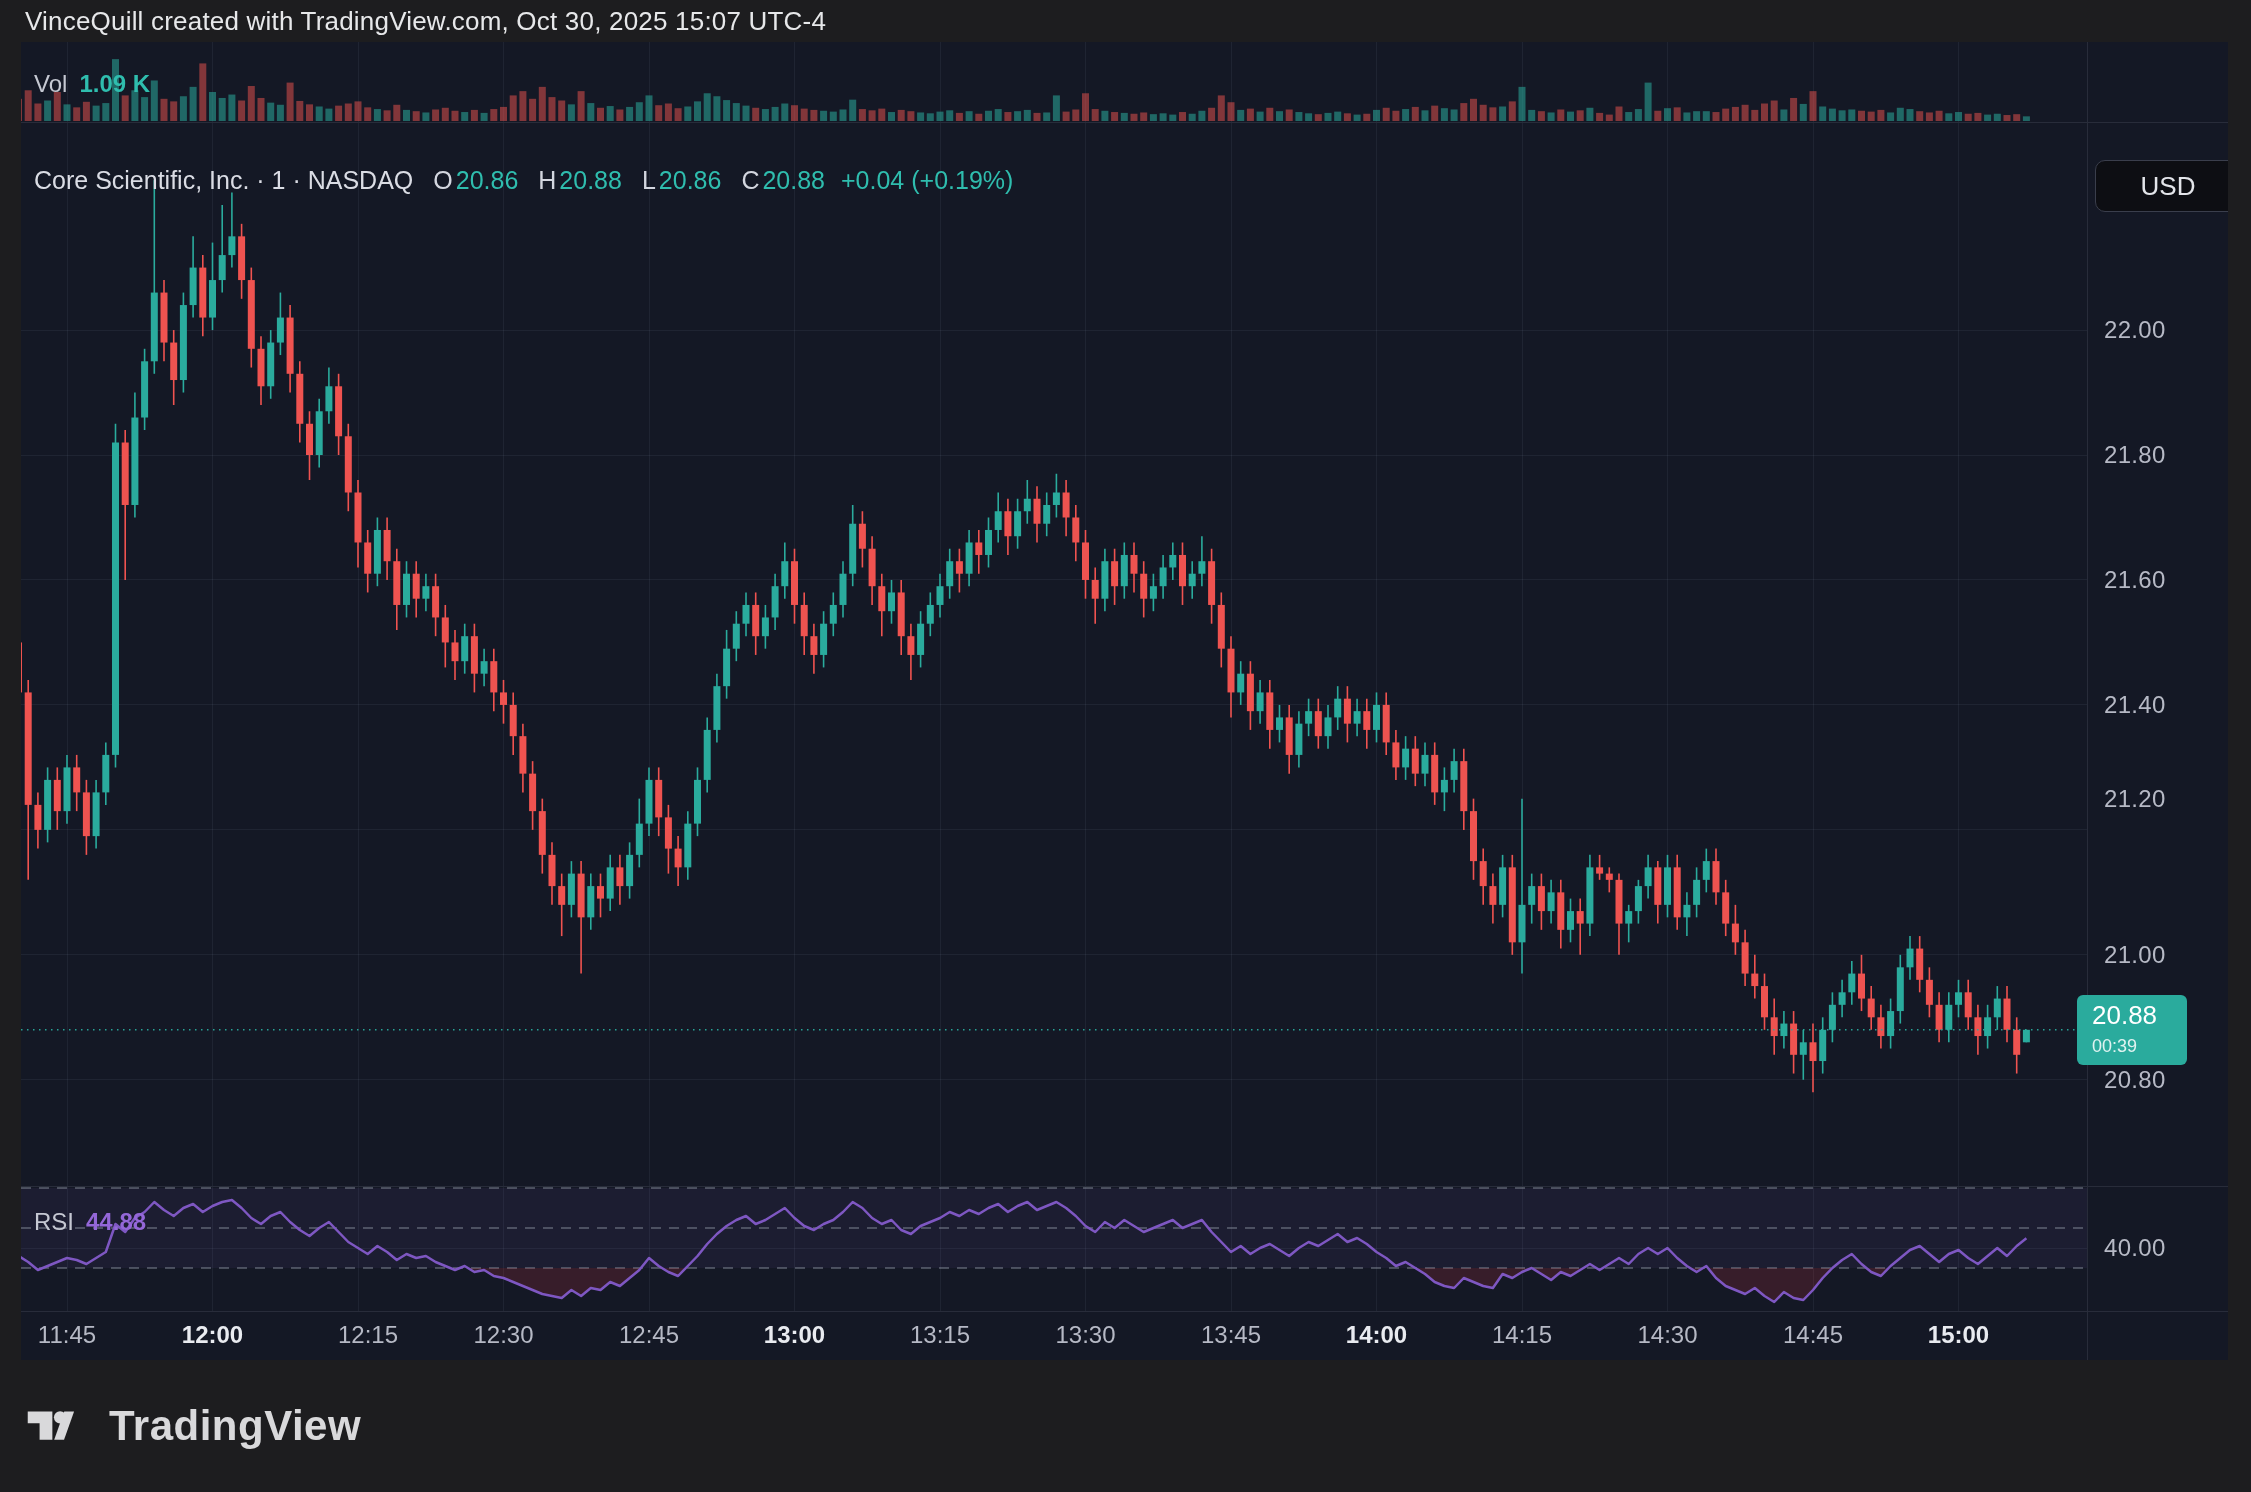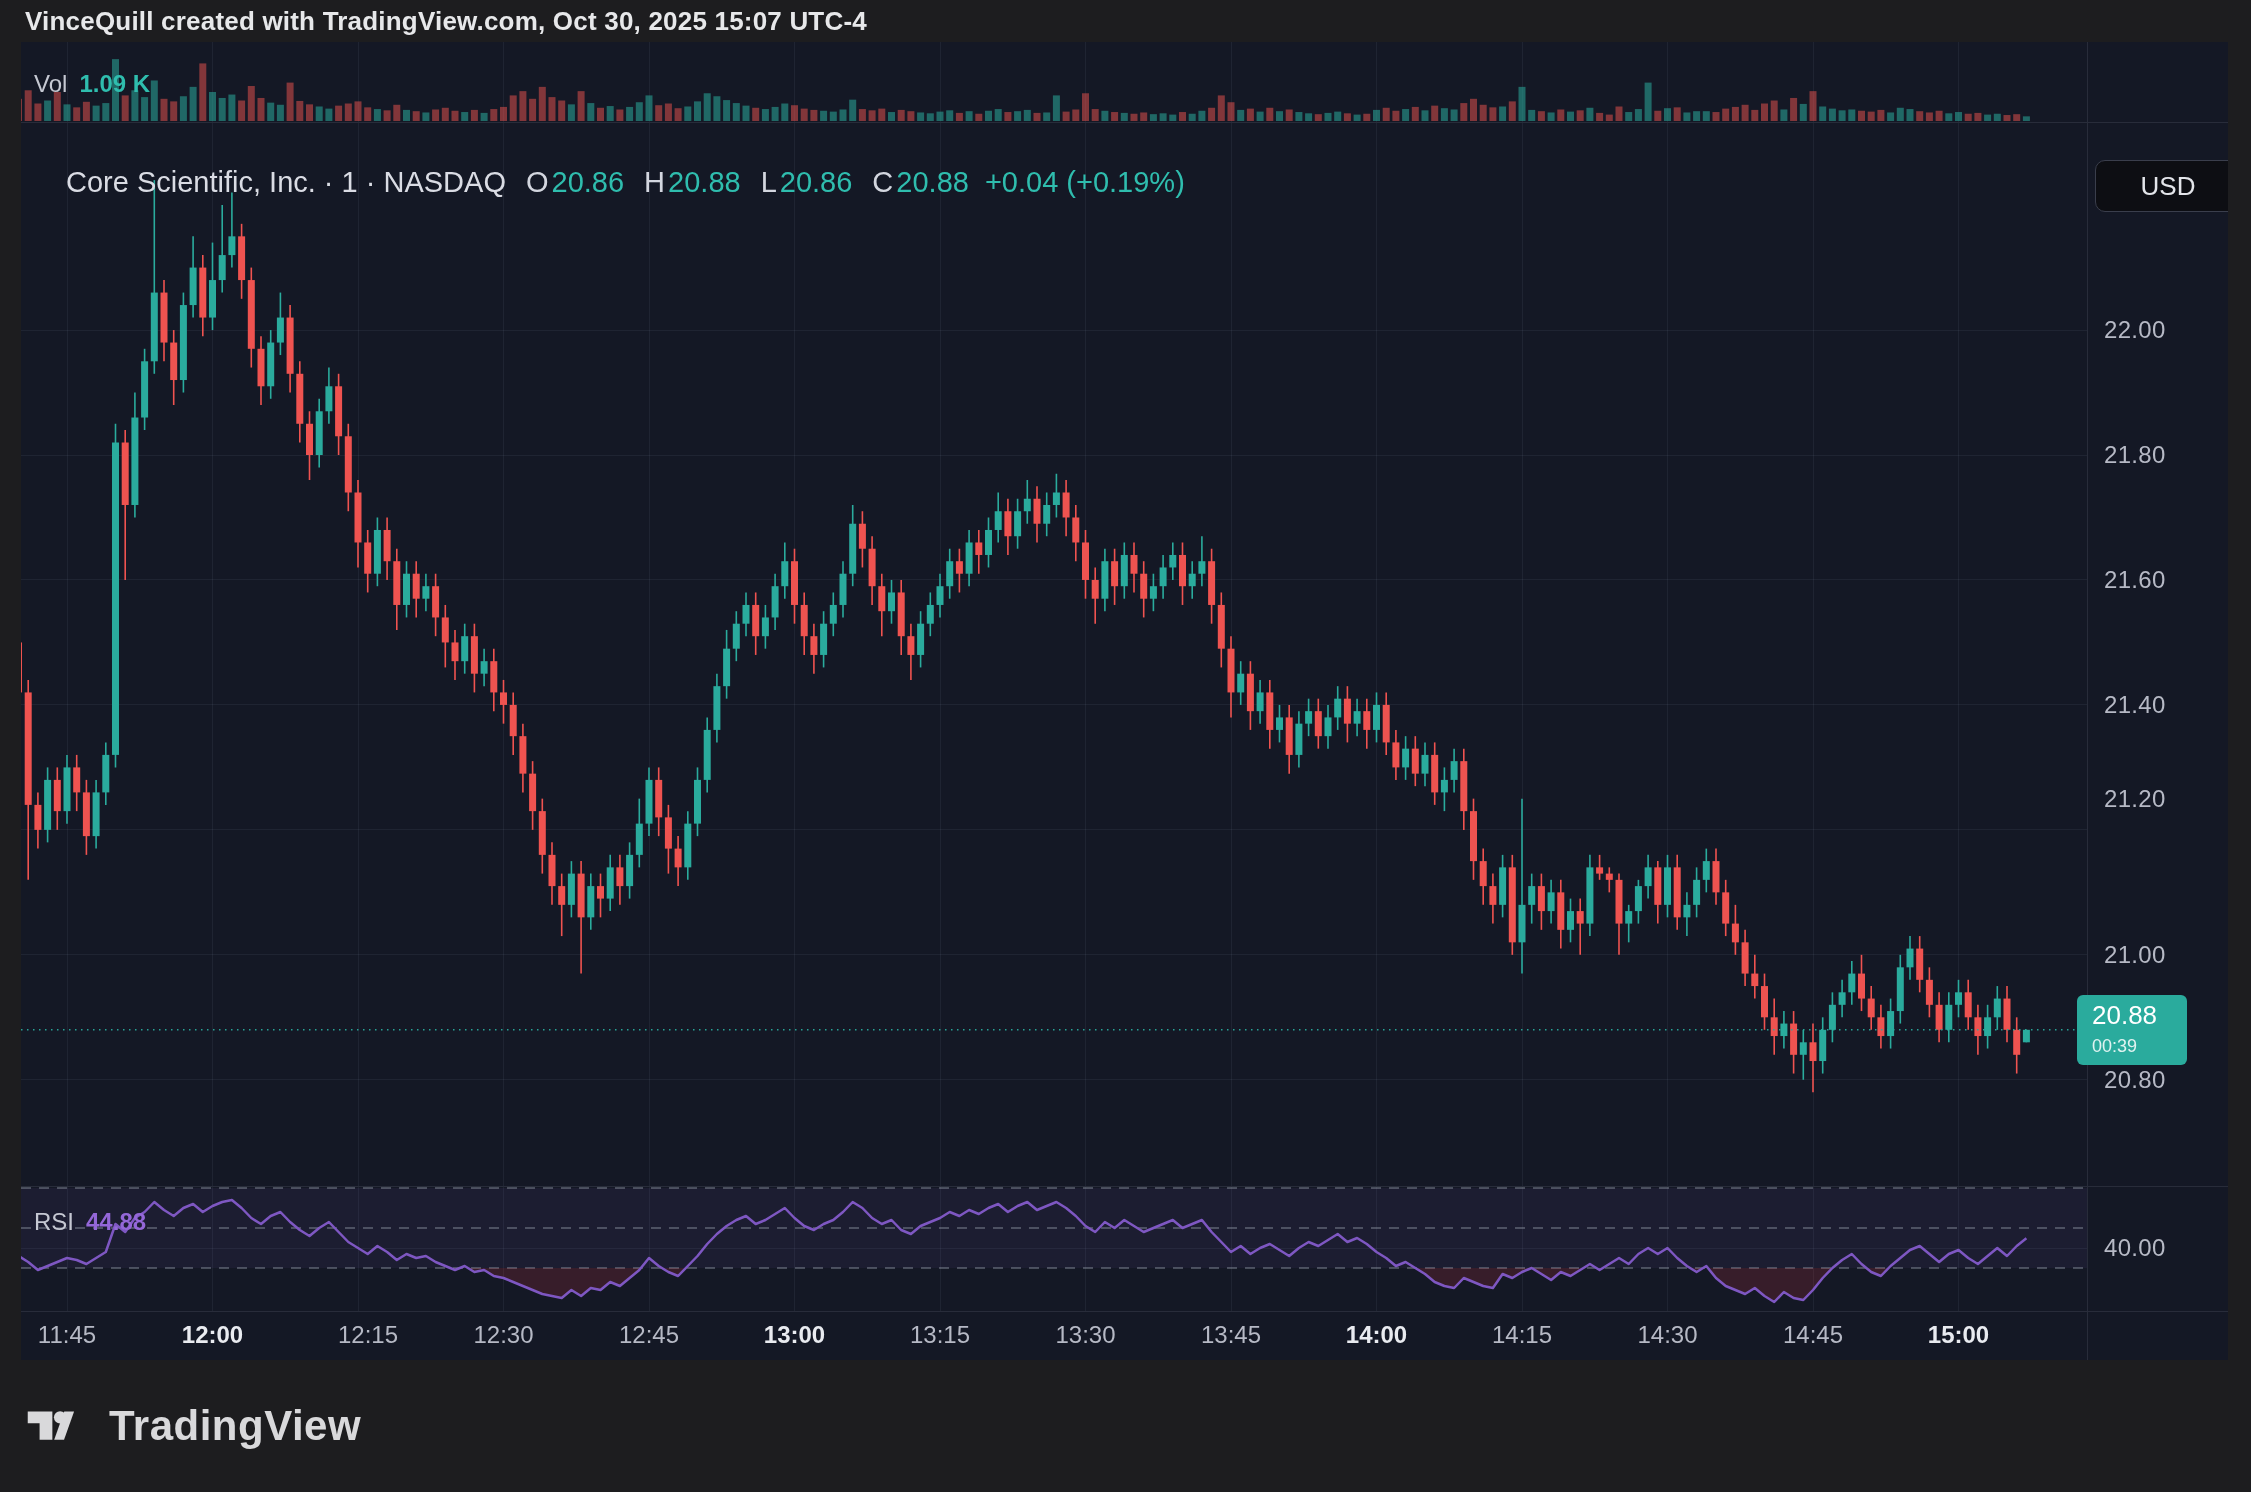--- a/index.html
+++ b/index.html
@@ -1,32 +1,32 @@
 <!DOCTYPE html>
 <html><head>
 <meta charset="utf-8">
 <style>
   * { margin:0; padding:0; box-sizing:border-box; }
   html,body { width:2251px; height:1492px; }
   body { background:#1d1d1f; font-family:"Liberation Sans", sans-serif; overflow:hidden; position:relative; }
   .screen { position:absolute; inset:0; }
 
-  .topbar { position:absolute; left:0; top:0; width:2251px; height:42px; display:flex; align-items:center;font-weight:bold; }
+  .topbar { position:absolute; left:0; top:0; width:2251px; height:42px; display:flex; align-items:center; }
   .topbar .title { margin-left:25px; font-size:26px; color:#e7e8ea; letter-spacing:0.2px; }
 
   .chart { position:absolute; left:21px; top:42px; width:2207px; height:1318px; background:#141825; overflow:hidden; }
   #chart-svg { position:absolute; left:0; top:0; }
 
   .legend { position:absolute; display:flex; align-items:baseline; gap:12px; z-index:5; white-space:nowrap;text-align:right; }
   .legend-vol { left:13px; top:28px; font-size:24px; }
   .legend-rsi { left:13px; top:1166px; font-size:24px; }
   .legend .lab { color:#c5c8d2; }
   .legend .val { font-weight:700; }
 
-  .symbol-header { position:absolute; left:13px; top:124px; z-index:5; font-size:29px; display:flex; align-items:flex-end; white-space:nowrap;margin-left:32px; }
+  .symbol-header { position:absolute; left:13px; top:124px; z-index:5; font-size:25px; display:flex; align-items:flex-end; white-space:nowrap; }
   .symbol-header .name { color:#dadce4; }
   .symbol-header .pair { margin-left:20px; }
   .symbol-header .k { color:#d3d6df; }
   .symbol-header .v { margin-left:3px; }
   .symbol-header .chg { margin-left:16px; }
 
   .price-axis { position:absolute; left:2066px; top:0; width:141px; height:1318px; z-index:4; }
   .axis-label { position:absolute; left:17px; transform:translateY(-50%); font-size:24px; color:#b6b9c5; letter-spacing:0.3px; }
   .usd-btn { position:absolute; left:8px; top:118px; width:146px; height:52px; background:#0d0e13; border:1px solid #3a3e4c; border-radius:10px; color:#e3e5ea; font-size:26px; font-family:"Liberation Sans",sans-serif; cursor:pointer; }
   .badge { position:absolute; left:-10px; width:110px; height:70px; border-radius:6px; padding:4px 0 0 15px; z-index:6; }

